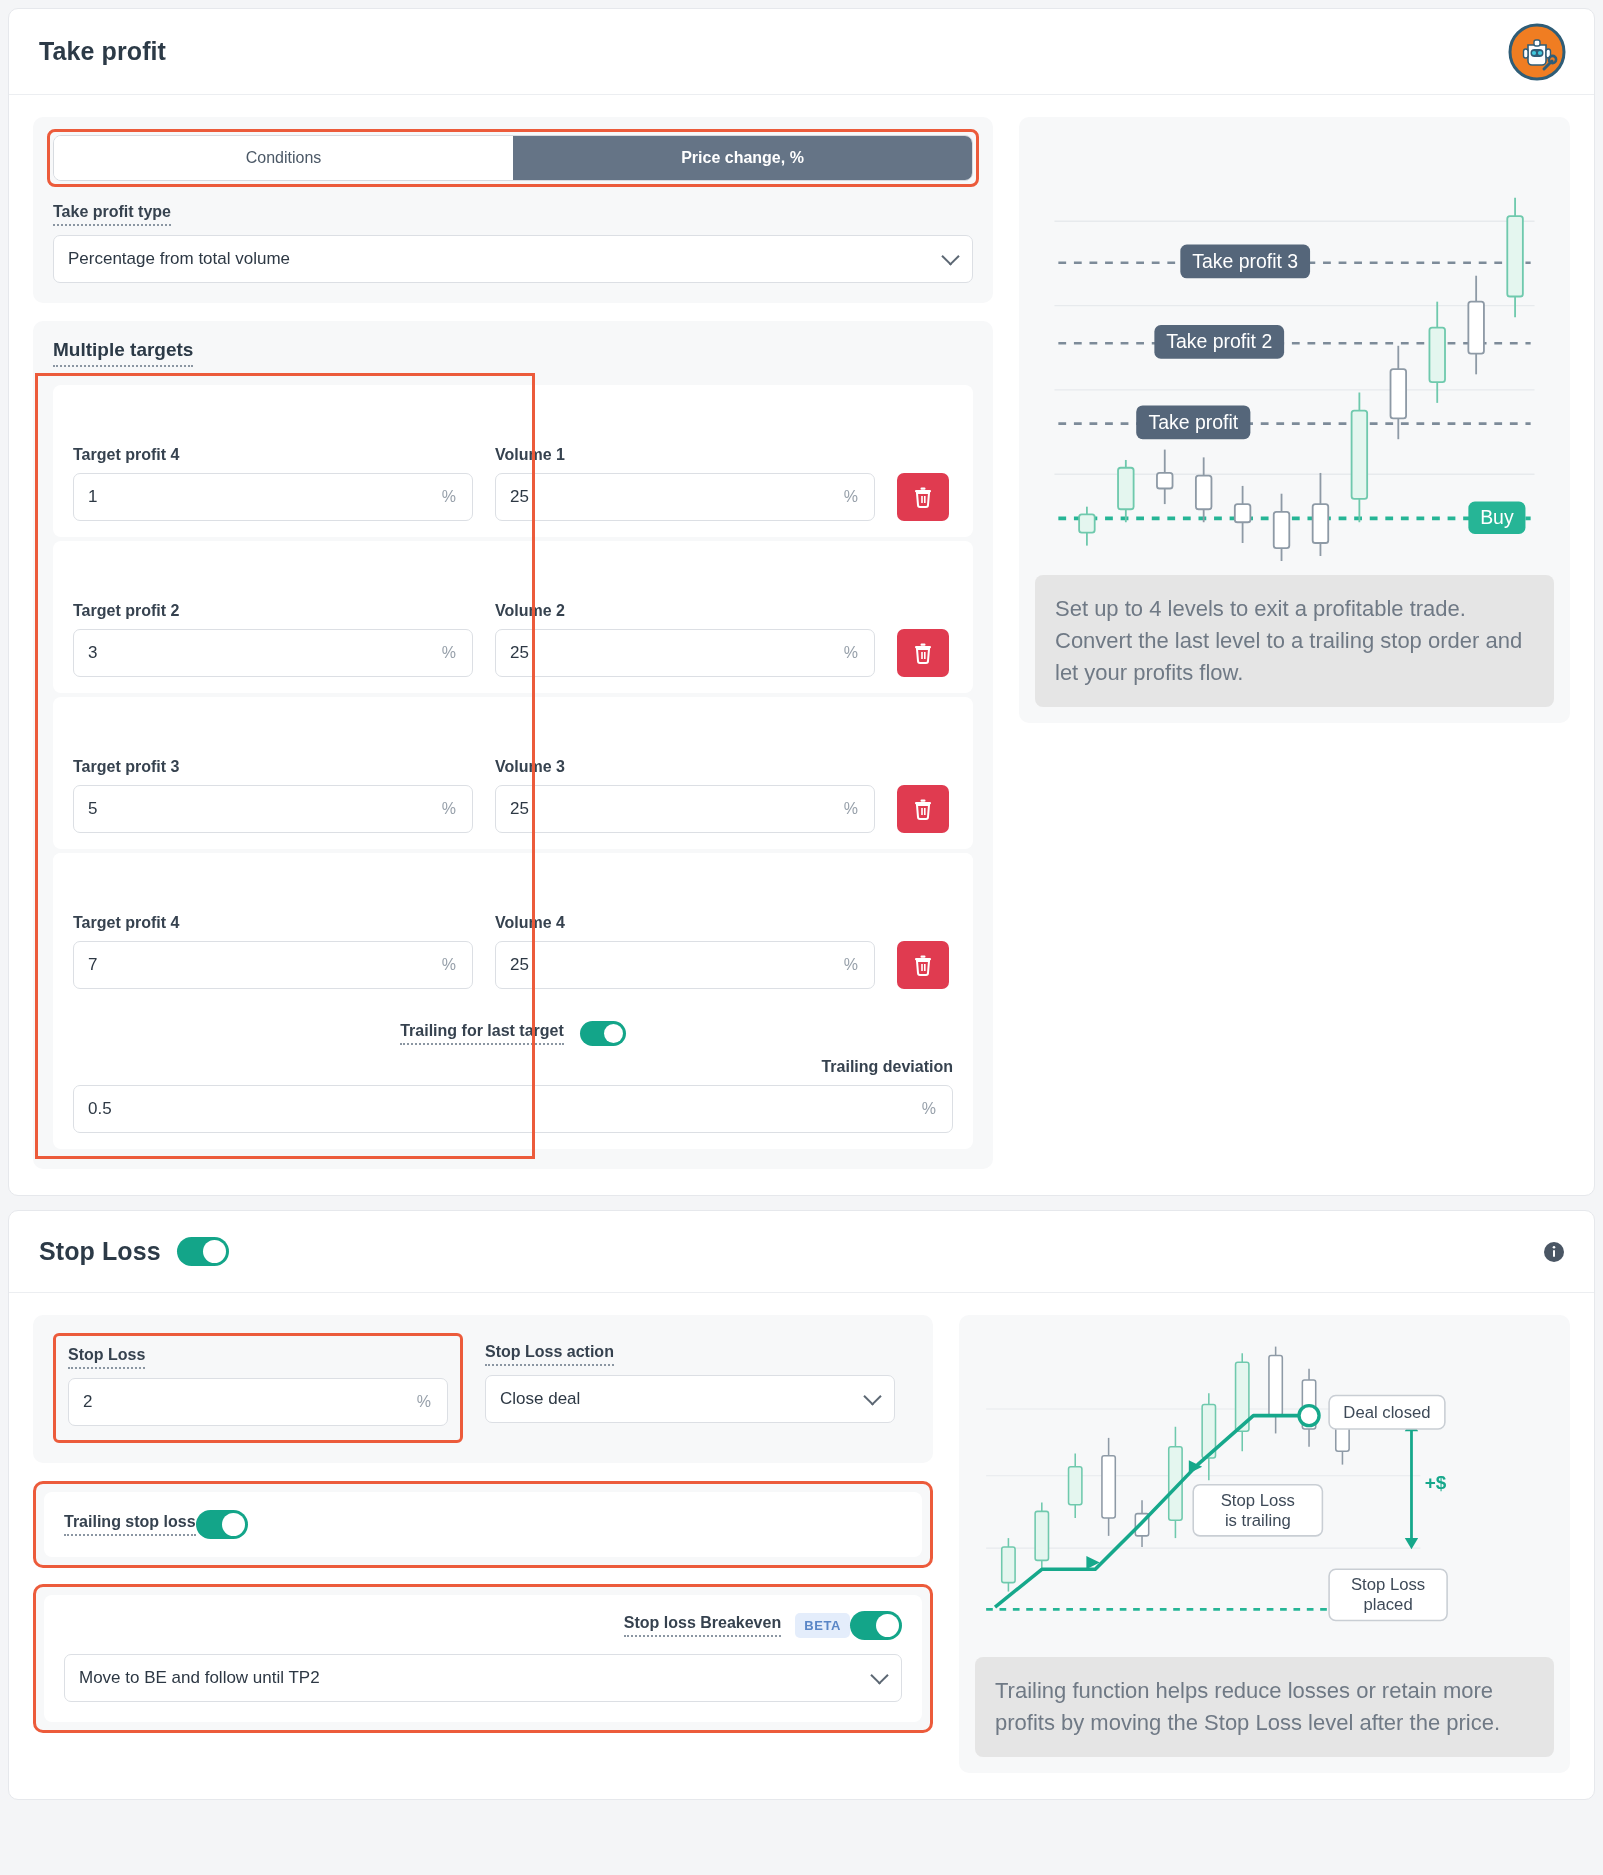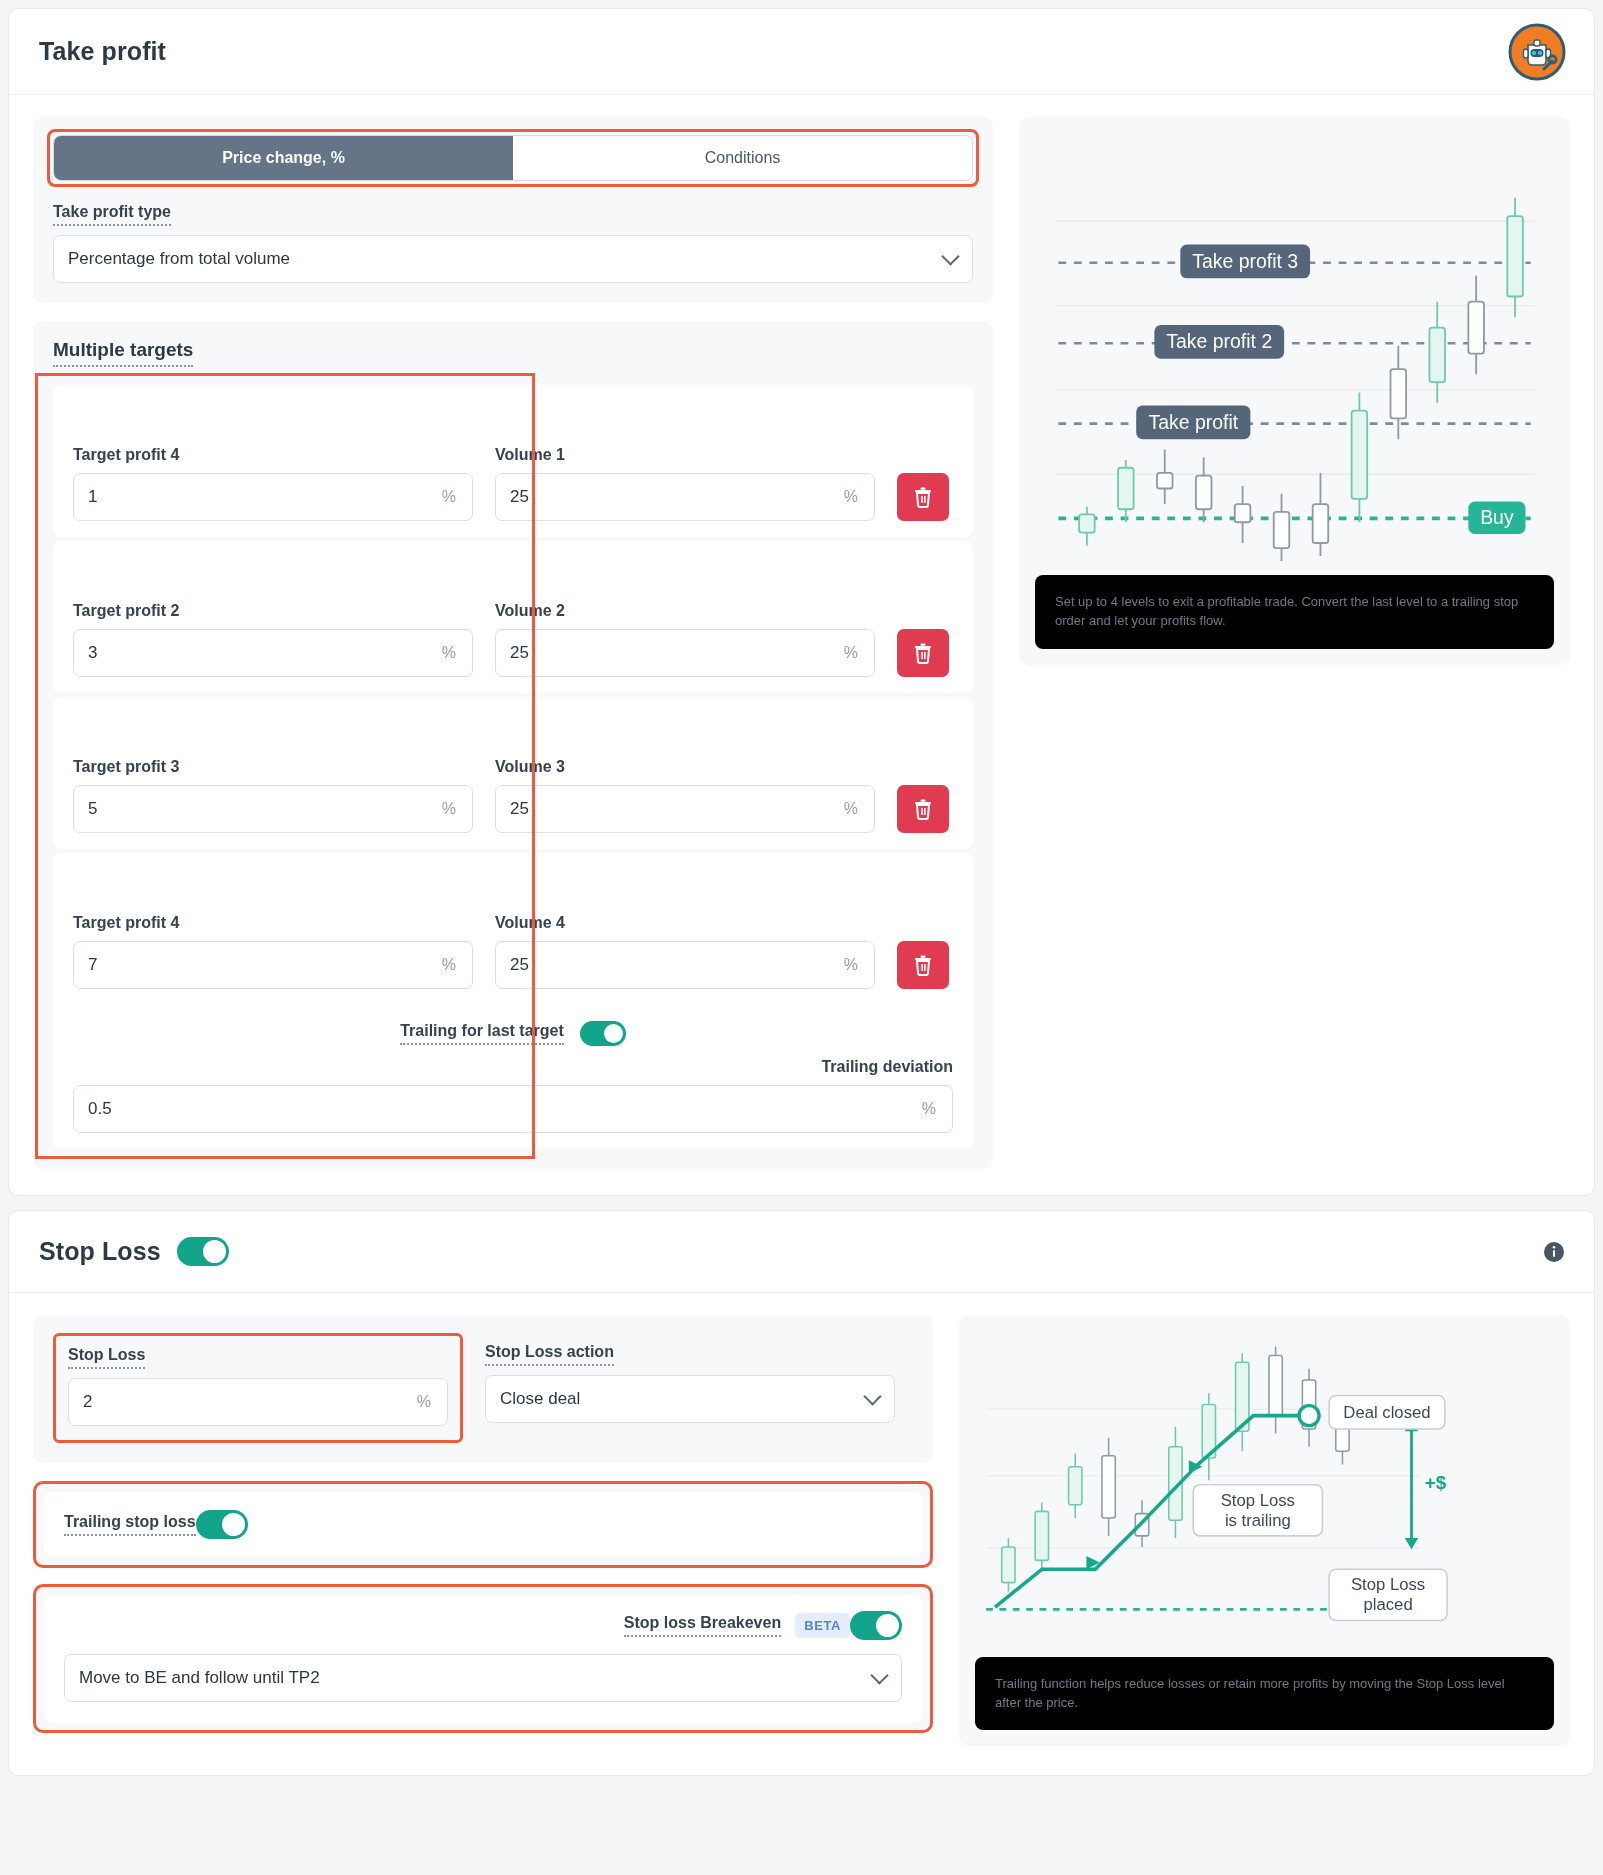--- a/index.html
+++ b/index.html
@@ -232,24 +232,24 @@
   .toggle.lg .knob { width: 23px; height: 23px; top: 3px; right: 3px; }
 
   
   .illus {
     background: #f7f8f9;
     border-radius: 10px;
     padding: 16px;
   }
   .illus-chart { width: 100%; display: block; }
   .illus-note {
-    background: #000000;
+    background: #e5e5e5;
     border-radius: 8px;
     padding: 18px 20px;
-    font-size: 13px;
+    font-size: 22px;
     line-height: 1.45;
     color: #6f7985;
     margin-top: 14px;
   }
 
   
   .sl-header {
     height: 82px;
     display: flex;
     align-items: center;
@@ -338,22 +338,22 @@
       </div>
     </div>
 
     <div class="card-body">
 
       <div class="col-left">
 
         <div class="panel" style="margin-bottom:18px;">
           <div class="annot" style="margin-bottom:22px;">
             <div class="seg-wrap">
+              <button class="seg-btn inactive">Conditions</button>
               <button class="seg-btn active">Price change, %</button>
-              <button class="seg-btn inactive">Conditions</button>
             </div>
           </div>
 
           <div>
             <span class="field-label dotted">Take profit type</span>
             <div class="select">
               <span>Percentage from total volume</span>
               <span class="chev"></span>
             </div>
           </div>

